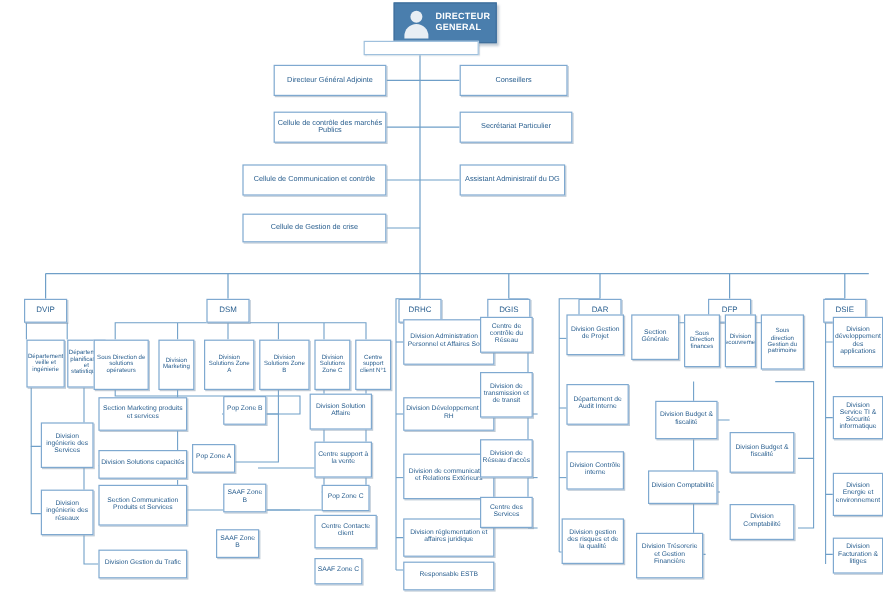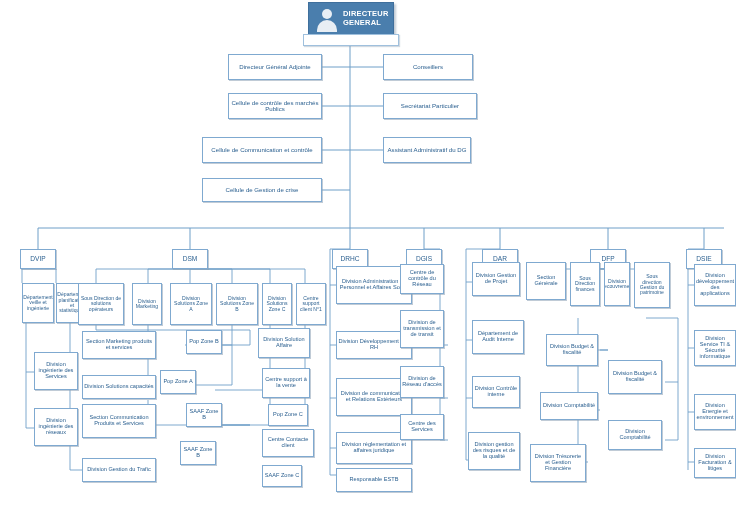--- a/index.html
+++ b/index.html
@@ -31,20 +31,21 @@
     padding:1px;
   }
   .b-shadow{box-shadow:1px 1px 0 rgba(140,160,180,.55);}
   
   #dg-card{
     position:absolute;z-index:3;
     background:#4a7ead;
     border:1px solid #3f6f9c;
     display:flex;align-items:center;
     box-shadow:2px 2px 2px rgba(120,140,160,.45);
+    margin-left:20px;
   }
   #dg-avatar{
     width:26px;height:26px;margin-left:5px;
     position:relative;flex:0 0 auto;
   }
   #dg-avatar .head{
     position:absolute;left:8px;top:3px;width:10px;height:10px;
     background:#e8eef4;border-radius:50%;
   }
   #dg-avatar .body{

